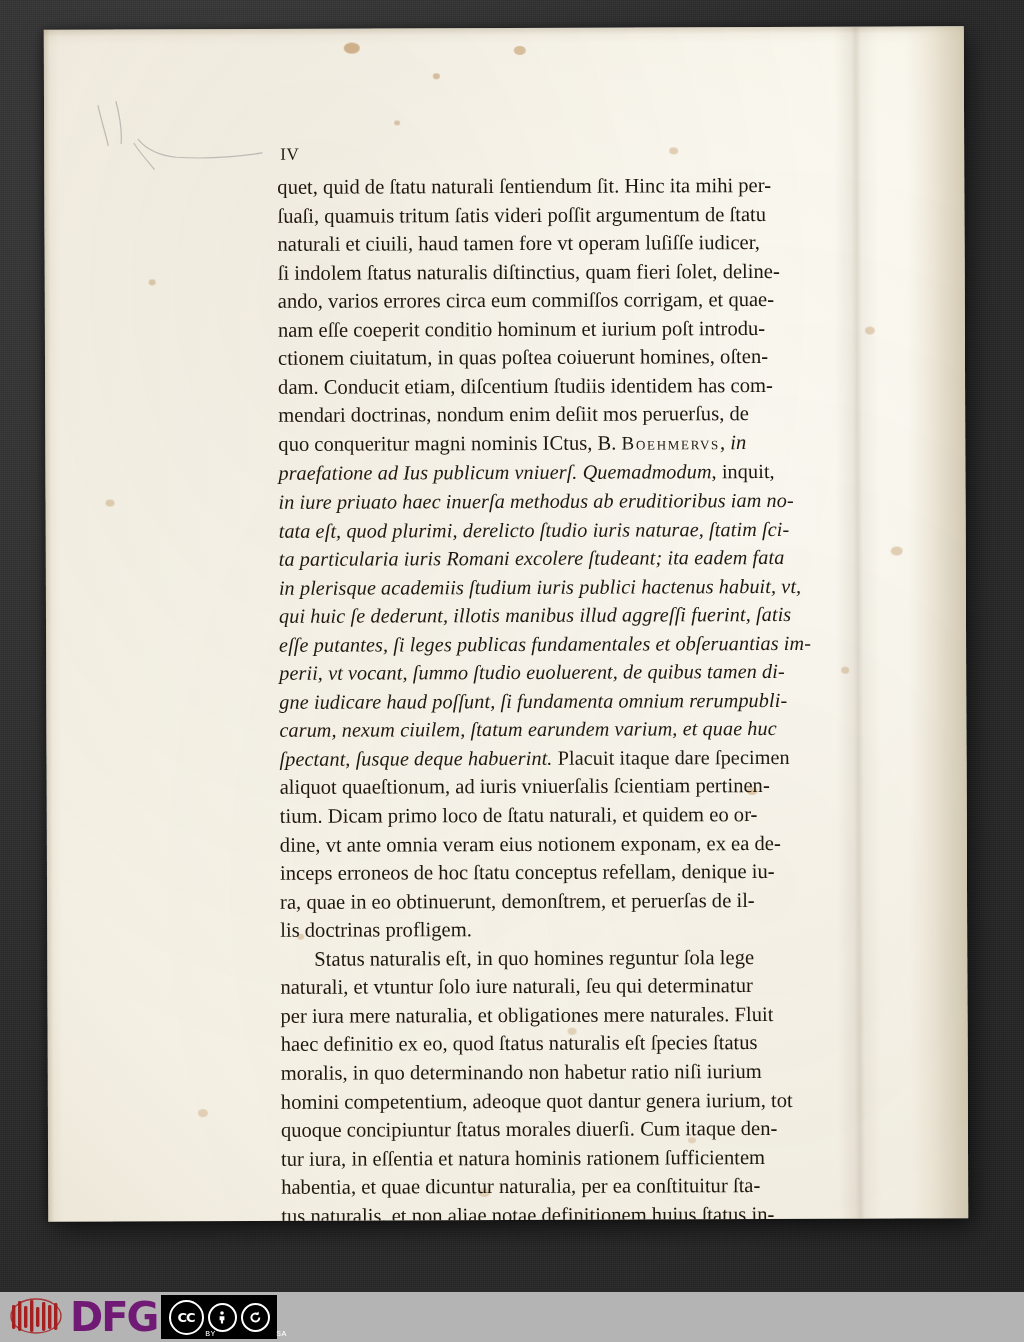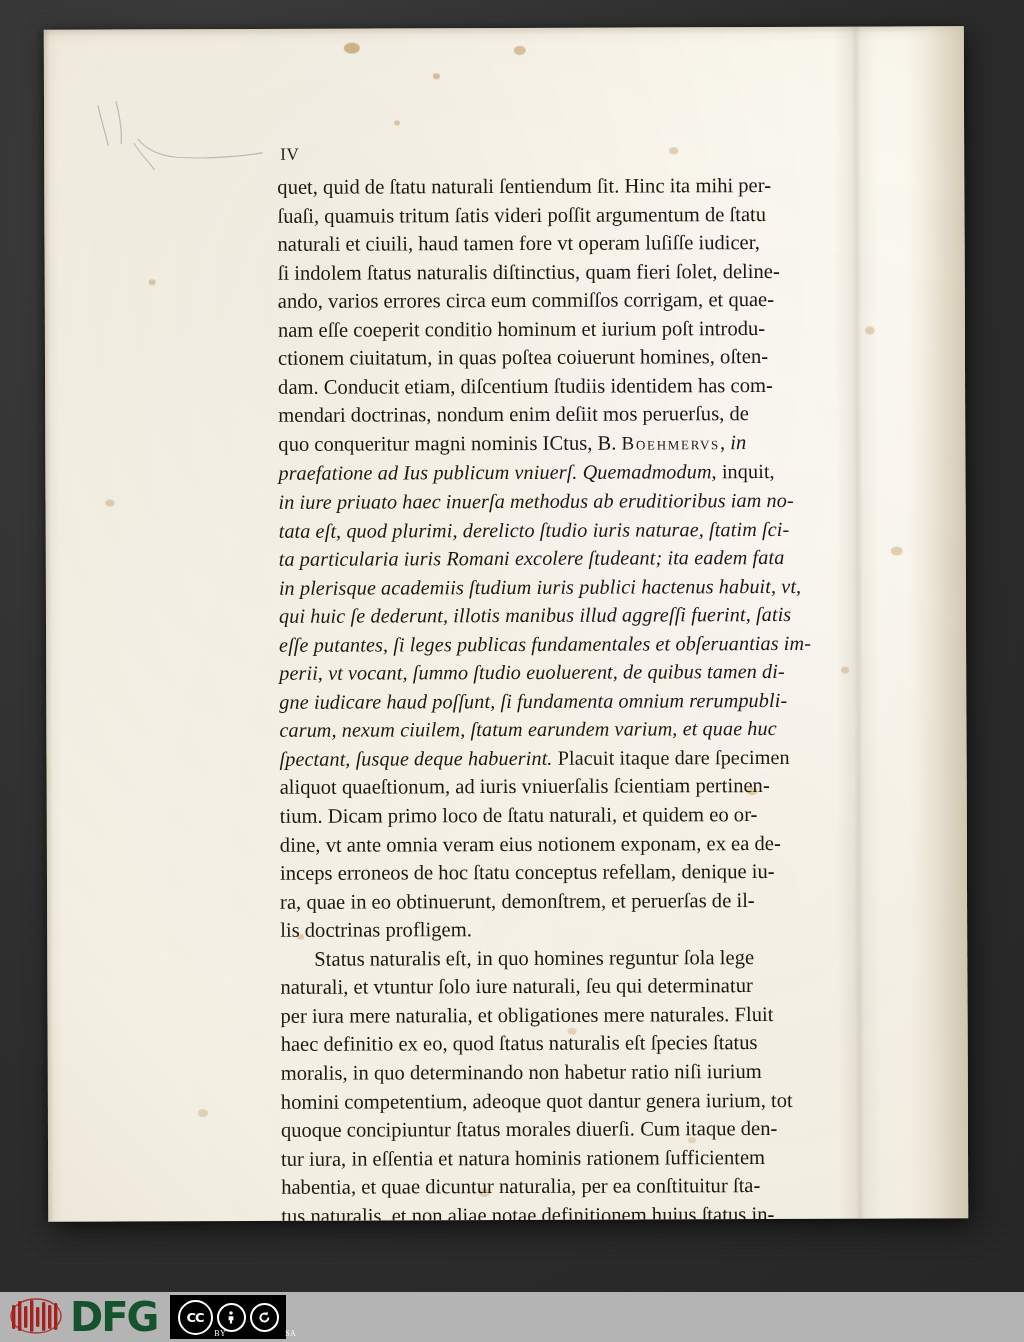--- a/index.html
+++ b/index.html
@@ -179,22 +179,22 @@
     color: #111;
     white-space: nowrap;
     letter-spacing: -.1px;
   }
   #dfg {
     flex: none;
     font-family: "DejaVu Sans", sans-serif;
     font-weight: bold;
     font-size: 40px;
     letter-spacing: -2px;
-    color: #14532d;
-    margin-right: 13px;
+    color: #701a75;
+    margin-right: 4px;
     line-height: 1;
     -webkit-text-stroke: 0px;
   }
   #cc-badge {
     flex: none;
     width: 116px;
     height: 44px;
     margin-right: 6px;
     background: #000;
     display: flex;
@@ -211,21 +211,21 @@
     align-items: center;
     justify-content: center;
     color: #fff;
     background: #000;
   }
   #cc-main { width: 31px; height: 31px; font-family: "DejaVu Sans", sans-serif; font-weight: bold; font-size: 13px; letter-spacing: -1px; }
   .cc-small { width: 25px; height: 25px; position: relative; }
   .cc-lbl {
     position: absolute;
     bottom: 1px;
-    font-family: Liberation Serif, serif;
+    font-family: Liberation Mono, monospace;
     font-size: 8px;
     color: #fff;
     letter-spacing: .3px;
   }
 </style>
 </head>
 <body>
 
 <div id="backdrop"></div>
 

